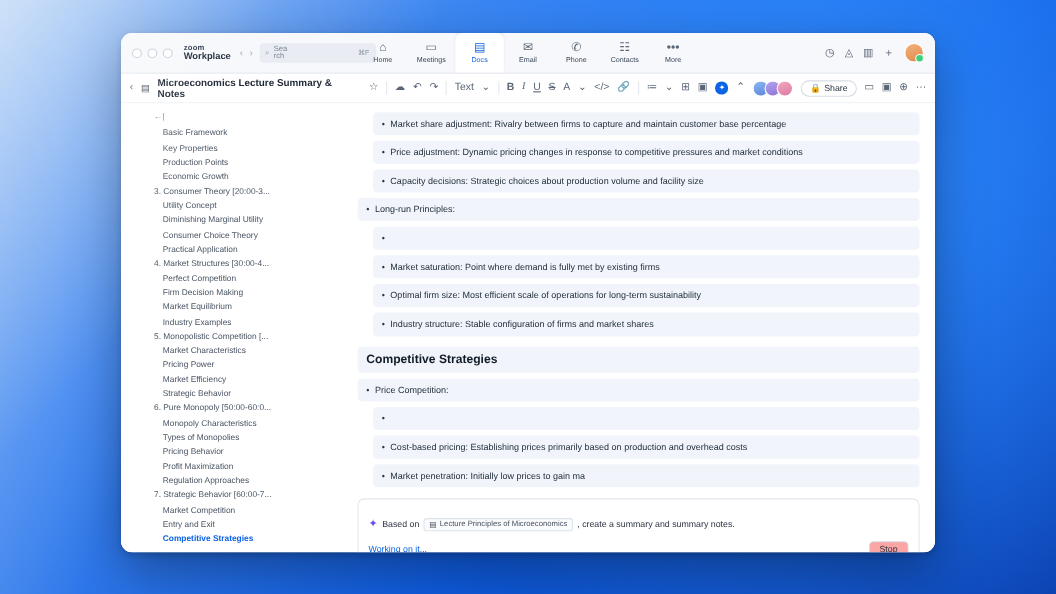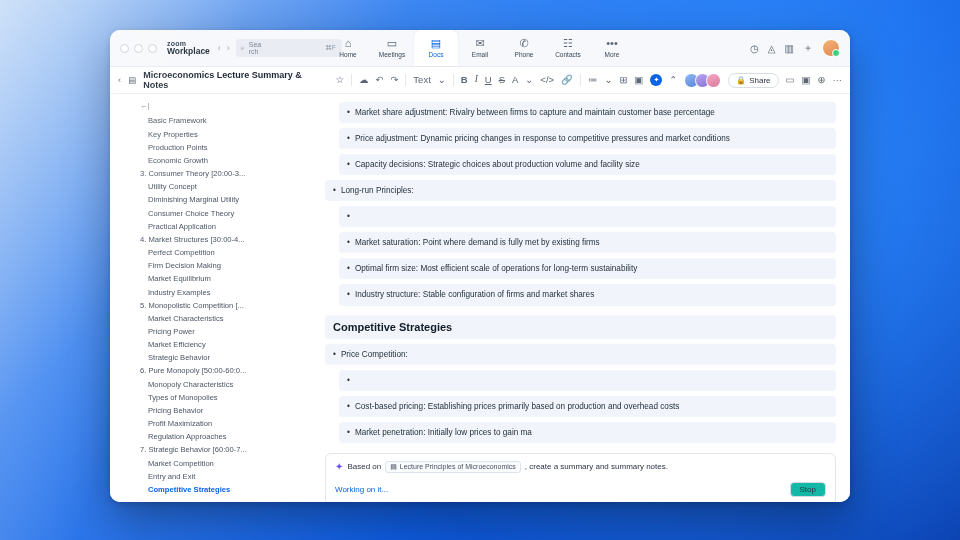--- a/index.html
+++ b/index.html
@@ -179,40 +179,40 @@
     display: flex; gap: 5px;
   }
   .blk .bullet { color:#2b3442; flex:none; }
   .blk.indent { margin-left: 14px; }
   .h2 {
     background: #f1f5fb; border-radius: 4px; margin: 9px 0 5px 0;
     padding: 6px 8px; font-size: 11px; font-weight: 700; color: #131b26;
   }
   
   .aipanel {
-    border: 1px solid #e2e7ee; border-radius: 6px; padding: 7px 9px;
+    border: 1px solid #e2e7ee; border-radius: 6px; padding: 17px 9px;
     margin-top: 10px; background: #fff;
   }
   .aipanel .line1 {
     display: flex; align-items: center; gap: 4px; flex-wrap: wrap;
     font-size: 8px; color: #2b3442;
   }
   .chip {
     display:inline-flex; align-items:center; gap:3px;
     border:1px solid #dde3ea; border-radius: 3px; padding: 1px 4px;
     font-size: 7px; color:#46505f; background:#fafbfd;
   }
   .spark { color:#6b4df6; font-size: 10px; line-height:1; }
   .line2 {
     display:flex; align-items:center; margin-top: 9px;
     font-size: 8px; color:#0b63e5;
   }
   .stop-btn {
     margin-left:auto; border:1px solid #d7dde5; border-radius: 4px;
-    padding: 2px 9px; font-size: 8px; color:#2b3442; background:#14b8a6;
+    padding: 2px 9px; font-size: 8px; color:#2b3442; background:#fca5a5;
   }
 </style>
 </head>
 <body>
 
 <div class="desktop">
 
   <div class="window">
 
     <div class="titlebar">

